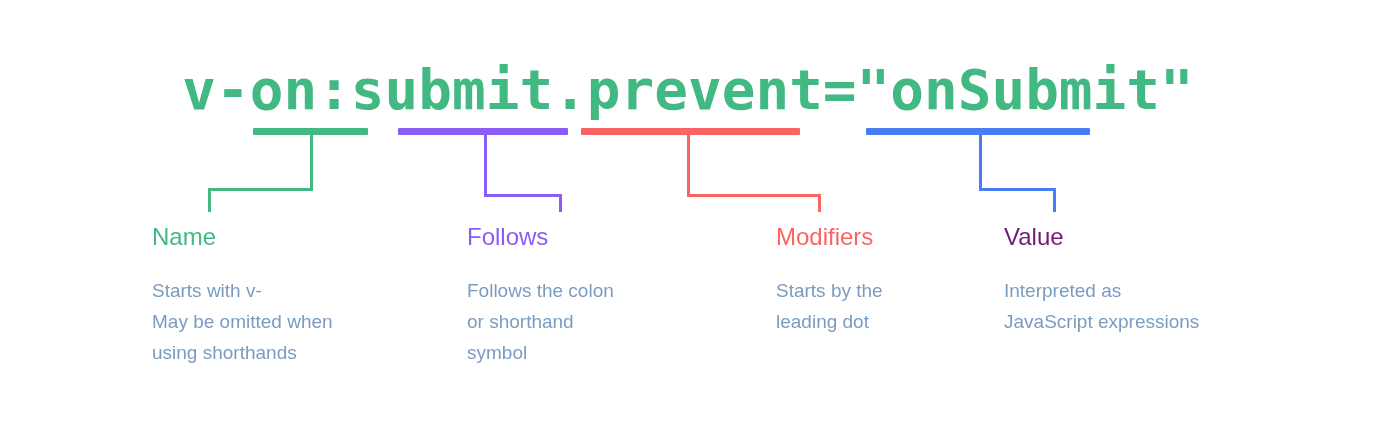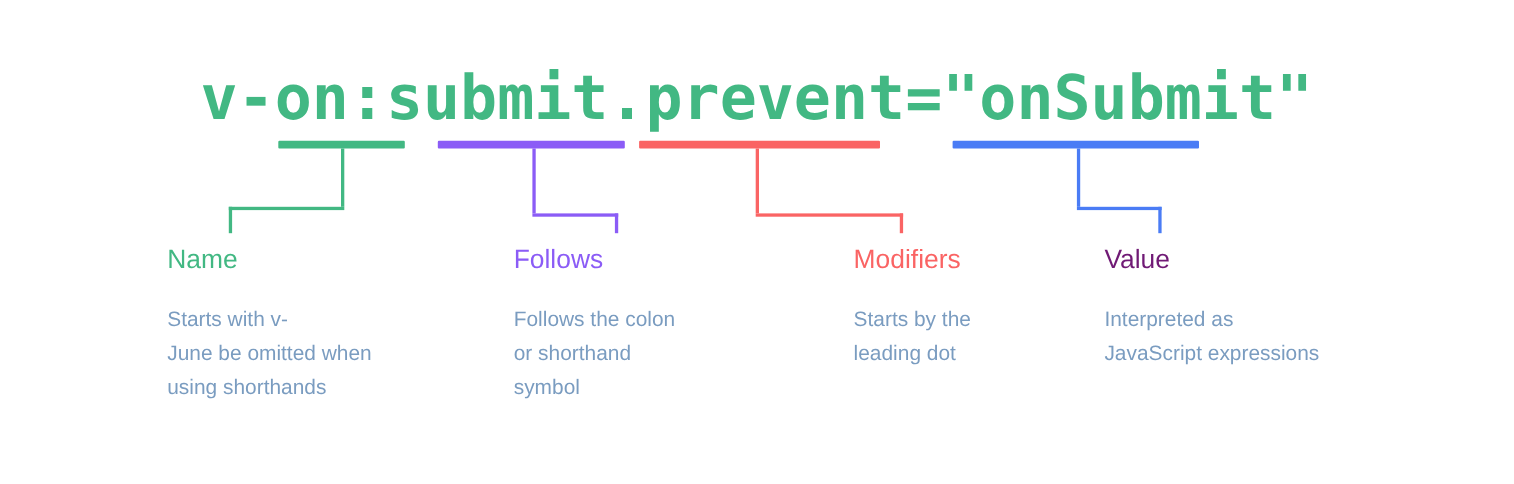--- a/index.html
+++ b/index.html
@@ -103,21 +103,21 @@
   </div>
   <div class="conn" id="conn-value">
     <div class="seg-v" id="conn-value-v1" style="left: 979px; top: 135px; height: 53px; background: rgb(74, 124, 245);"></div>
     <div class="seg-h" id="conn-value-h" style="left: 979px; top: 188px; width: 77px; background: rgb(74, 124, 245);"></div>
     <div class="seg-v" id="conn-value-v2" style="left: 1053px; top: 188px; height: 24px; background: rgb(74, 124, 245);"></div>
   </div>
 
   <div class="label-col" id="col-name" style="left:152px; width:300px;">
     <div class="label-title" id="title-name" style="color: rgb(66, 184, 131);">Name</div>
     <div class="label-desc" style="color: rgb(122, 156, 192);">Starts with v-
-June be omitted when
+May be omitted when
 using shorthands</div>
   </div>
 
   <div class="label-col" id="col-argument" style="left:467px; width:250px;">
     <div class="label-title" id="title-argument" style="color: rgb(139, 92, 246);">Follows</div>
     <div class="label-desc" style="color: rgb(122, 156, 192);">Follows the colon
 or shorthand
 symbol</div>
   </div>
 

